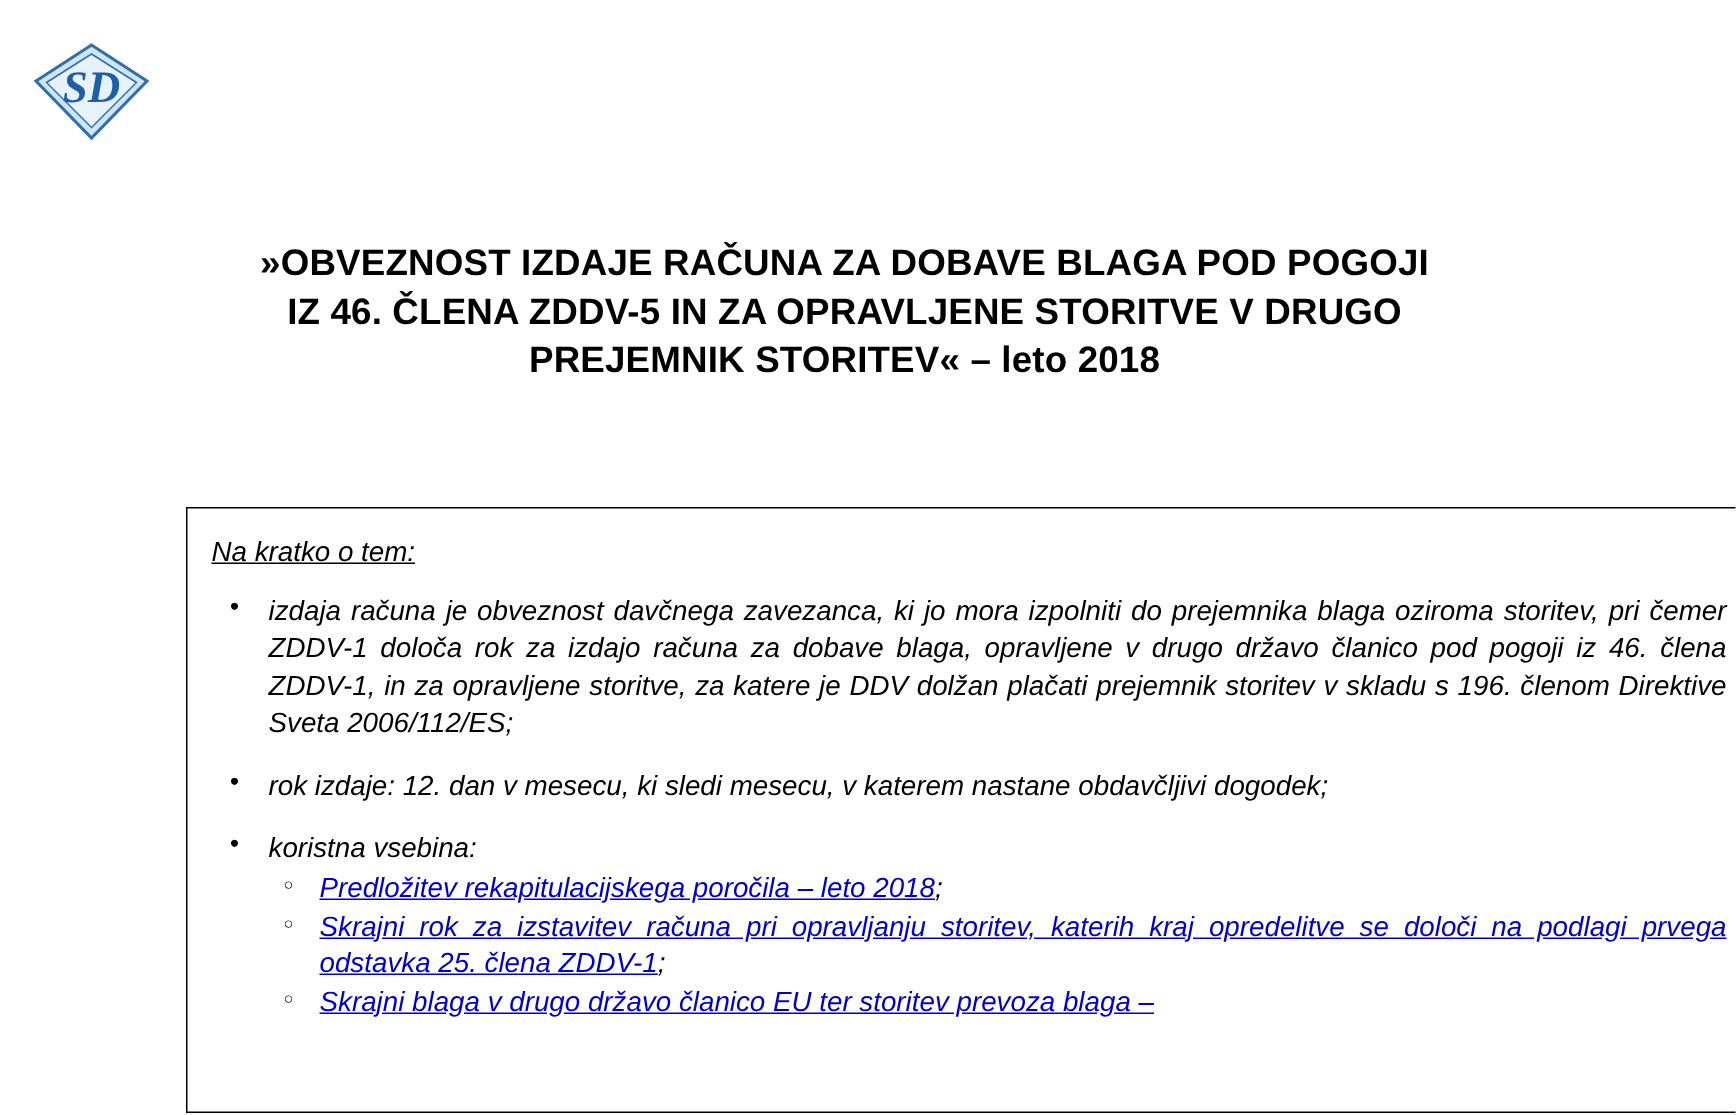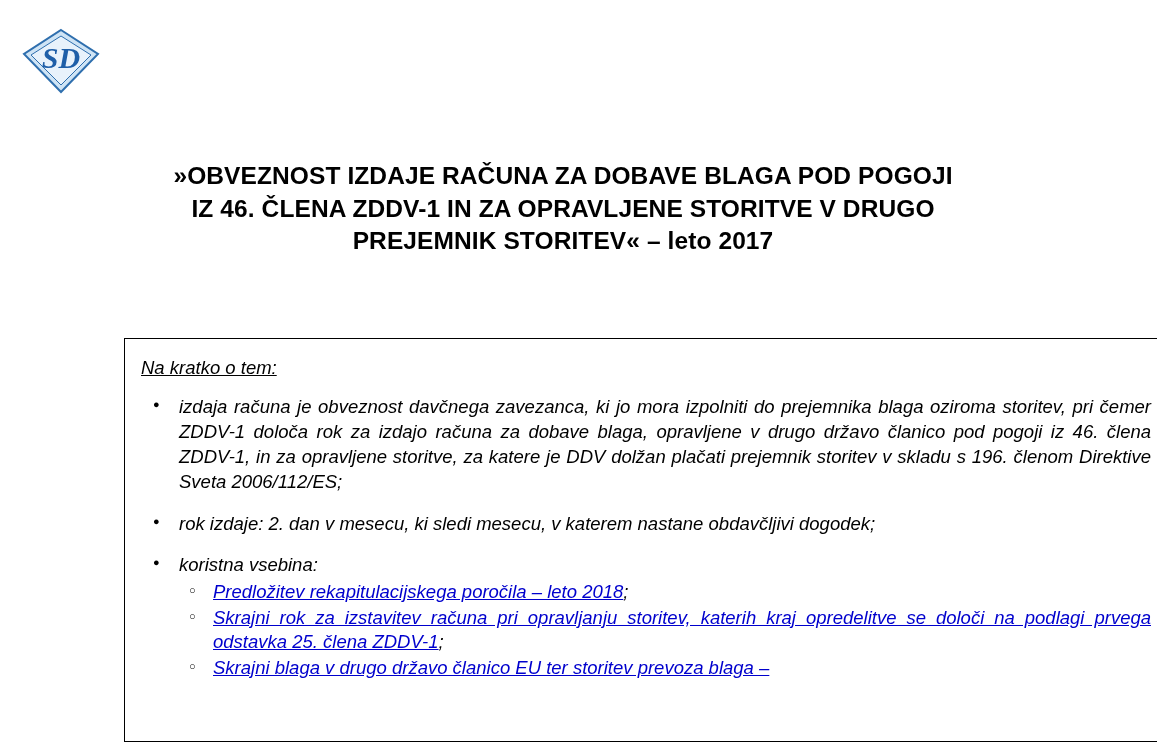--- a/index.html
+++ b/index.html
@@ -124,34 +124,34 @@
 <div id="logo">
   <svg width="86" height="66" viewBox="0 0 86 66" xmlns="http://www.w3.org/2000/svg">
     <polygon points="43,2 80,26 43,64 6,26" fill="#cfe4f5" stroke="#2f6fae" stroke-width="2"></polygon>
     <polygon points="43,8 73,27 43,57 13,27" fill="#e8f2fb" stroke="#2f6fae" stroke-width="1"></polygon>
     <text x="43" y="40" font-family="Liberation Serif, serif" font-size="30" font-weight="bold" fill="#1f5fa8" text-anchor="middle" font-style="italic">SD</text>
   </svg>
 </div>
 
 <div id="title-block">
   <span class="tline">»OBVEZNOST IZDAJE RAČUNA ZA DOBAVE BLAGA POD POGOJI</span>
-  <span class="tline">IZ 46. ČLENA ZDDV-1 IN ZA OPRAVLJENE STORITVE V DRUGO</span>
-  <span class="tline">PREJEMNIK STORITEV« – leto 2017</span>
+  <span class="tline">IZ 46. ČLENA ZDDV-5 IN ZA OPRAVLJENE STORITVE V DRUGO</span>
+  <span class="tline">PREJEMNIK STORITEV« – leto 2018</span>
 </div>
 
 <div id="content-box">
 
   <div class="lead">Na kratko o tem:</div>
 
   <ul class="bullets">
     <li>
       <span>izdaja računa je obveznost davčnega zavezanca, ki jo mora izpolniti do prejemnika blaga oziroma storitev, pri čemer ZDDV-1 določa rok za izdajo računa za dobave blaga, opravljene v drugo državo članico pod pogoji iz 46. člena ZDDV-1, in za opravljene storitve, za katere je DDV dolžan plačati prejemnik storitev v skladu s 196. členom Direktive Sveta 2006/112/ES;</span>
     </li>
     <li>
-      <span>rok izdaje: 2. dan v mesecu, ki sledi mesecu, v katerem nastane obdavčljivi dogodek;</span>
+      <span>rok izdaje: 12. dan v mesecu, ki sledi mesecu, v katerem nastane obdavčljivi dogodek;</span>
     </li>
     <li class="tight">
       <span>koristna vsebina:</span>
 
       <ul class="sub">
         <li>
           <a class="doclink" href="#">Predložitev rekapitulacijskega poročila – leto 2018</a><span class="semi">;</span>
         </li>
         <li>
           <a class="doclink" href="#">Skrajni rok za izstavitev računa pri opravljanju storitev, katerih kraj opredelitve se določi na podlagi prvega odstavka 25. člena ZDDV-1</a><span class="semi">;</span>

